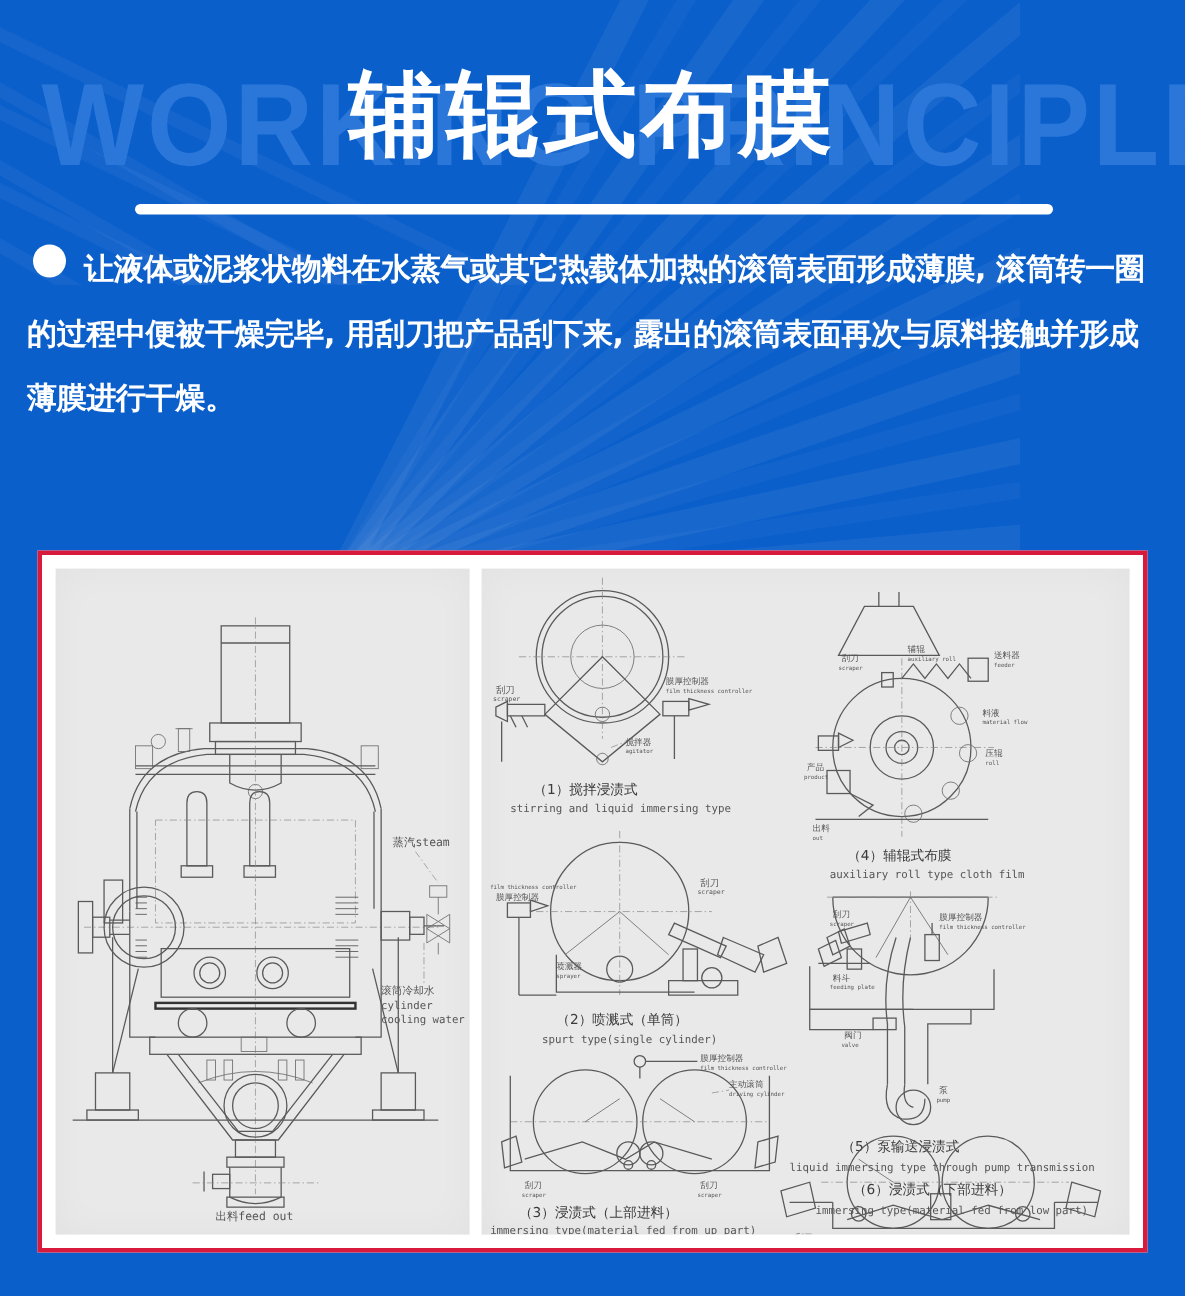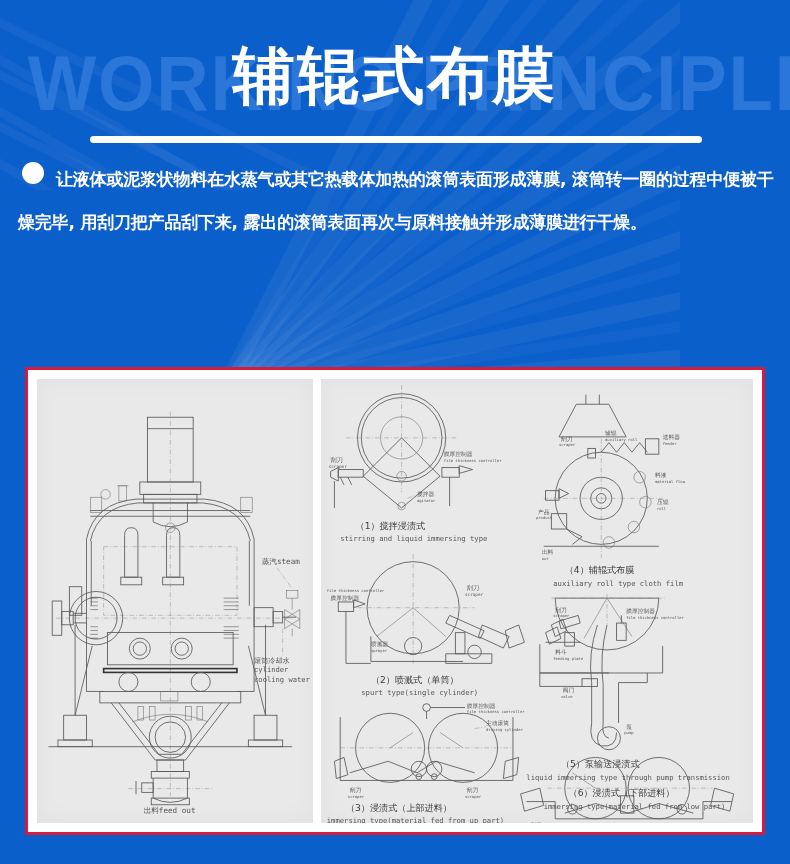--- a/index.html
+++ b/index.html
@@ -62,21 +62,21 @@
     white-space:nowrap;
   }
   .hdr-rule{
     position:absolute;left:90px;top:136px;width:612px;height:7px;
     background:#ffffff;border-radius:4px;
   }
   
   .copy{
     position:absolute;left:18px;top:158px;width:756px;
     color:#ffffff;
-    font-size:17px;
+    font-size:20px;
     line-height:43px;
     font-weight:bold;
     font-family:"DejaVu Sans","Liberation Sans",sans-serif;
     letter-spacing:-0.2px;
   }
   .bullet{
     display:inline-block;
     width:22px;height:22px;border-radius:50%;
     background:#ffffff;
     vertical-align:1px;

